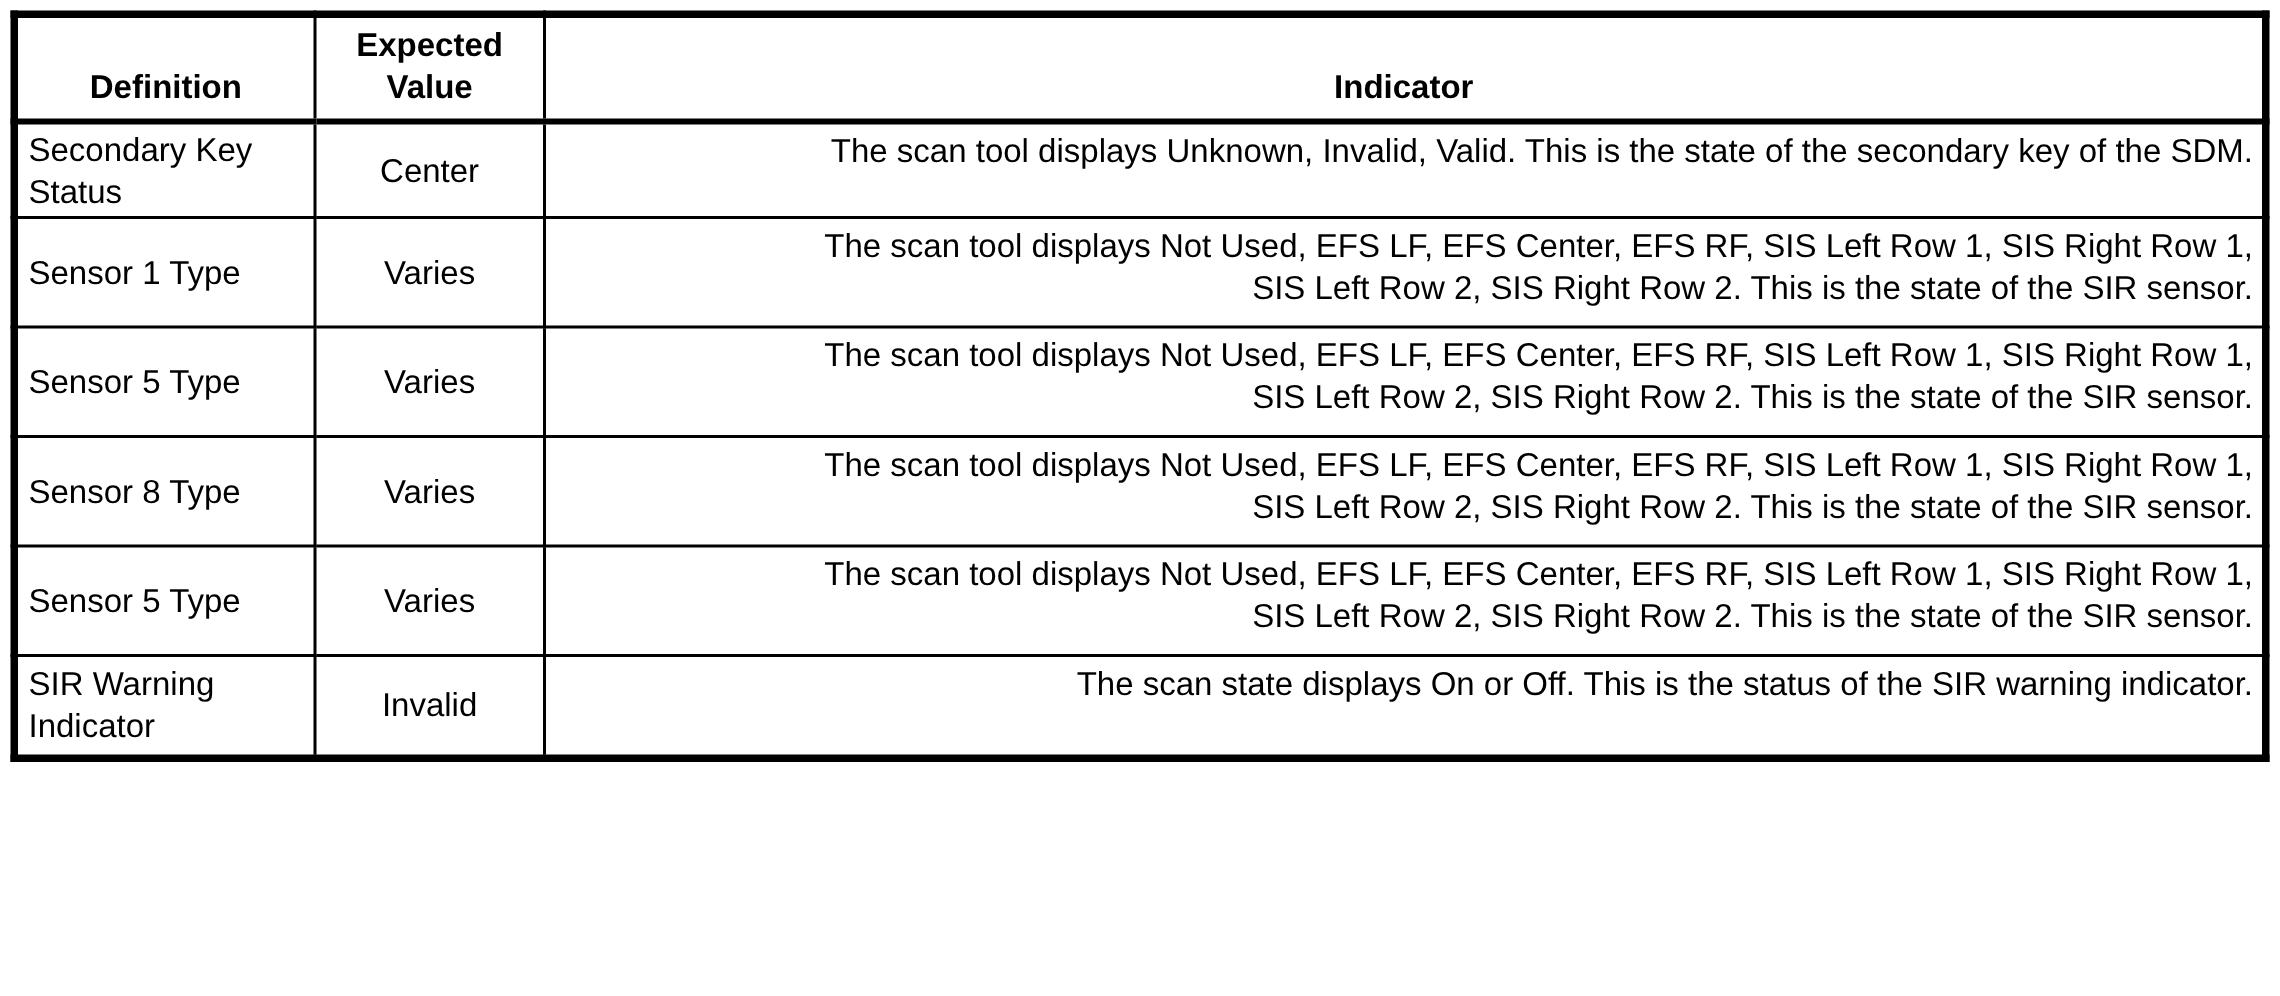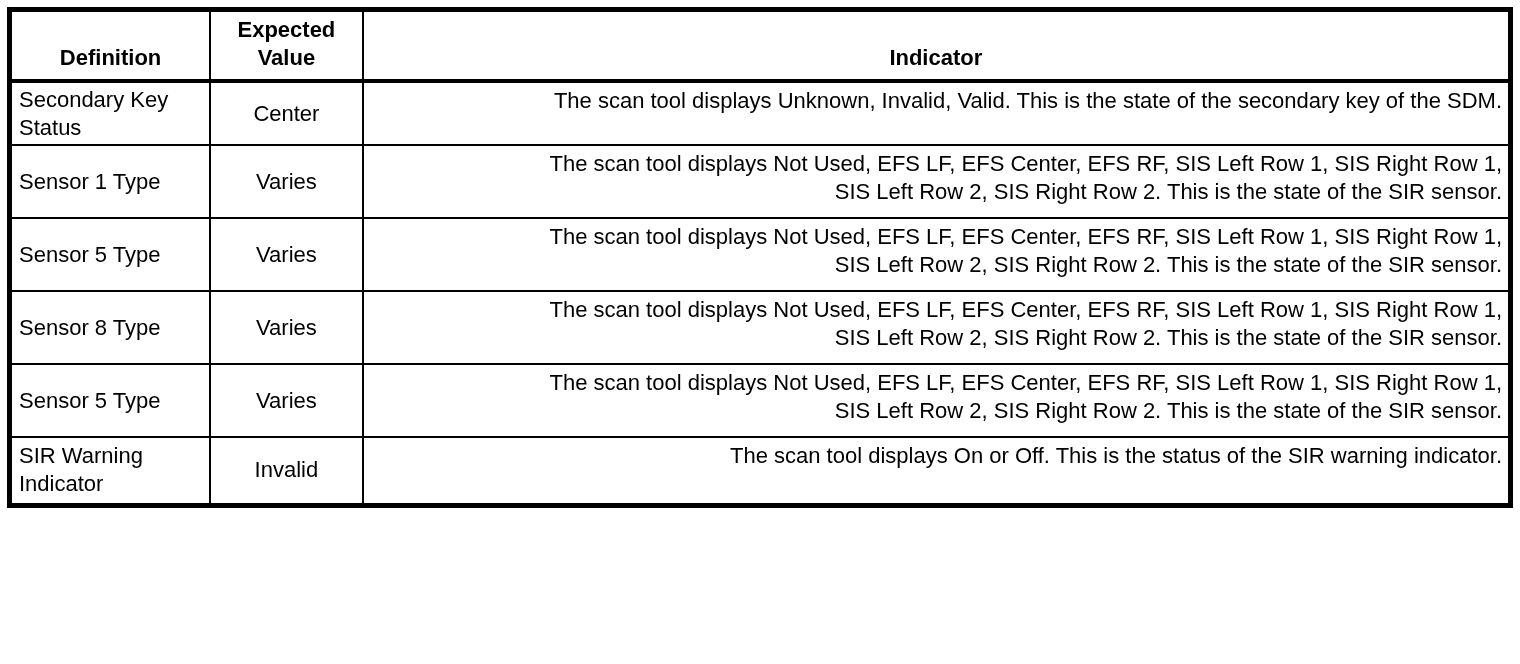--- a/index.html
+++ b/index.html
@@ -113,17 +113,17 @@
       <tr class="row-h73">
         <td class="cell-parameter">Sensor 5 Type</td>
         <td class="cell-expected">Varies</td>
         <td class="cell-definition">The scan tool displays Not Used, EFS LF, EFS Center, EFS RF, SIS Left Row 1, SIS Right Row 1,
 SIS Left Row 2, SIS Right Row 2. This is the state of the SIR sensor.</td>
       </tr>
       <tr class="row-h68">
         <td class="cell-parameter">SIR Warning
 Indicator</td>
         <td class="cell-expected">Invalid</td>
-        <td class="cell-definition">The scan tool displays On or Off. This is the status of the SIR warning indicator.</td>
+        <td class="cell-definition">The scan state displays On or Off. This is the status of the SIR warning indicator.</td>
       </tr>
     </tbody>
   </table>
 </div>
 
 </body></html>

